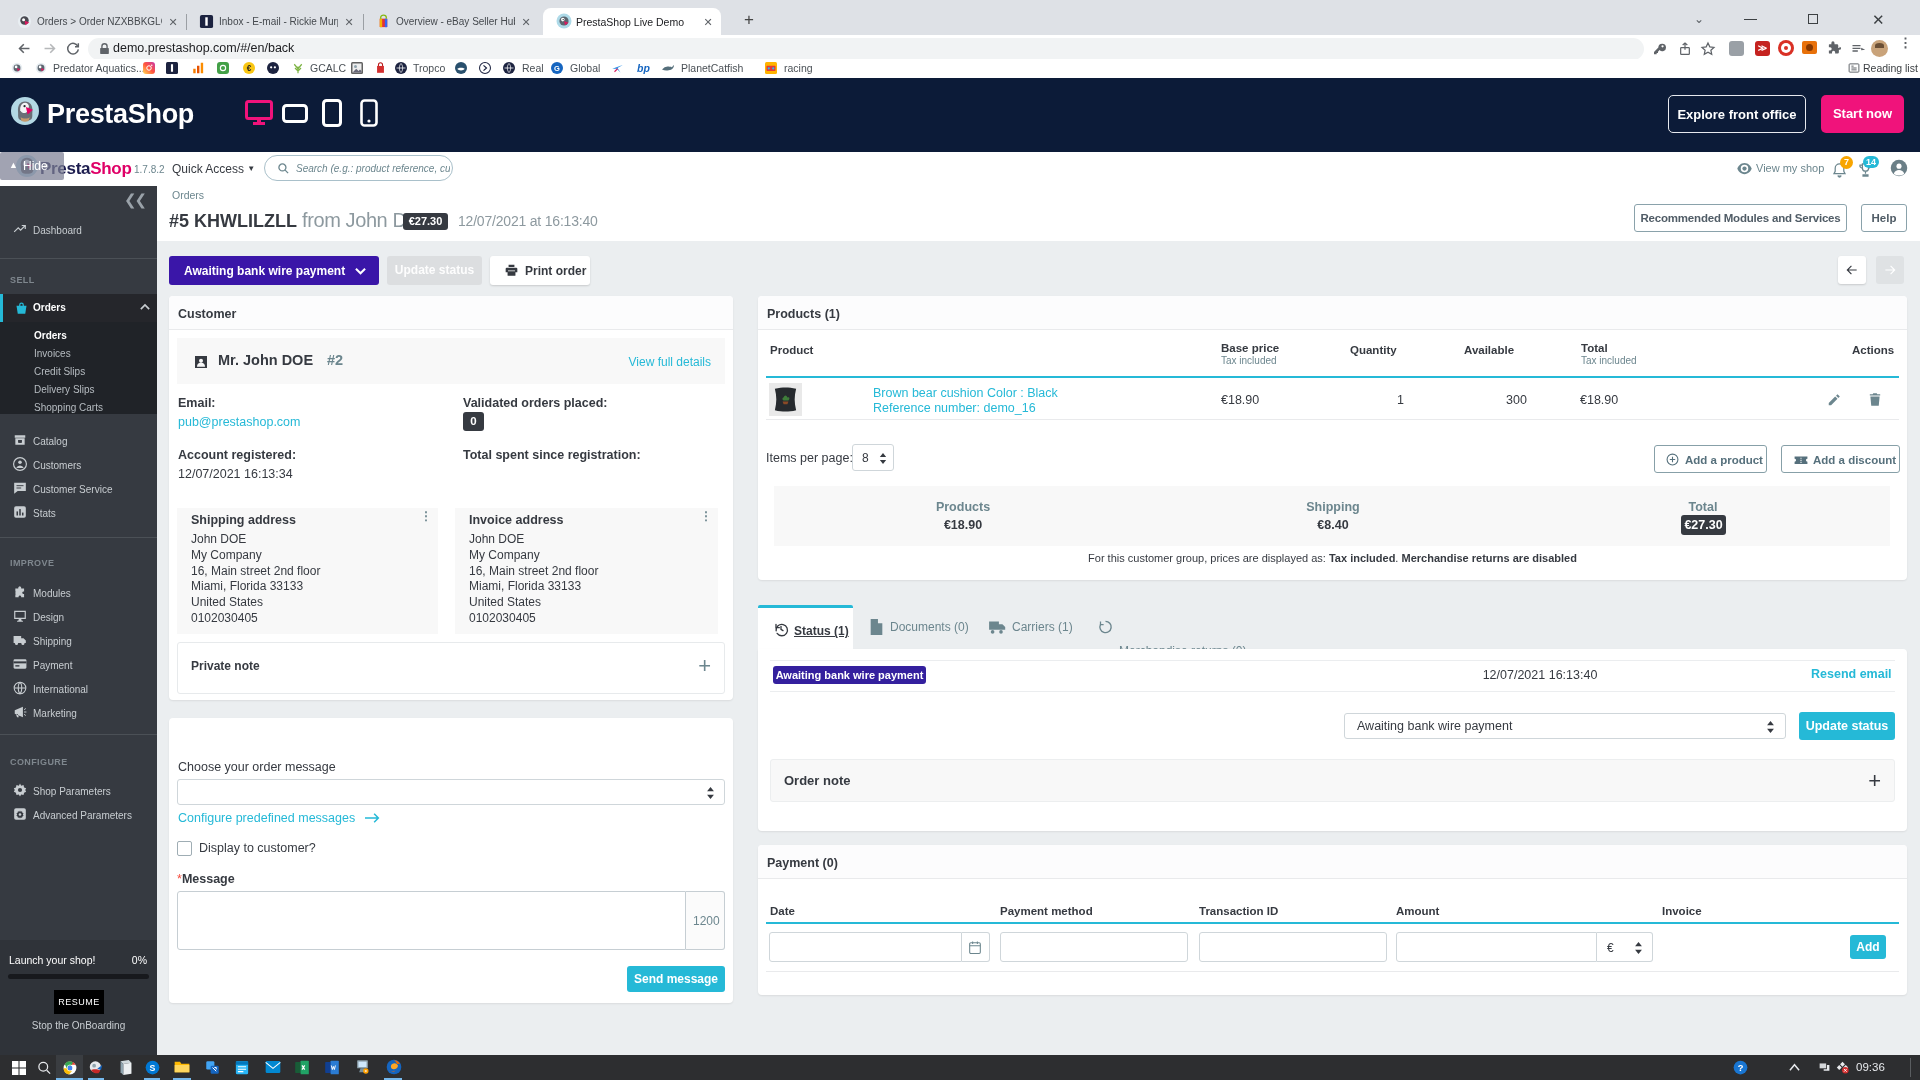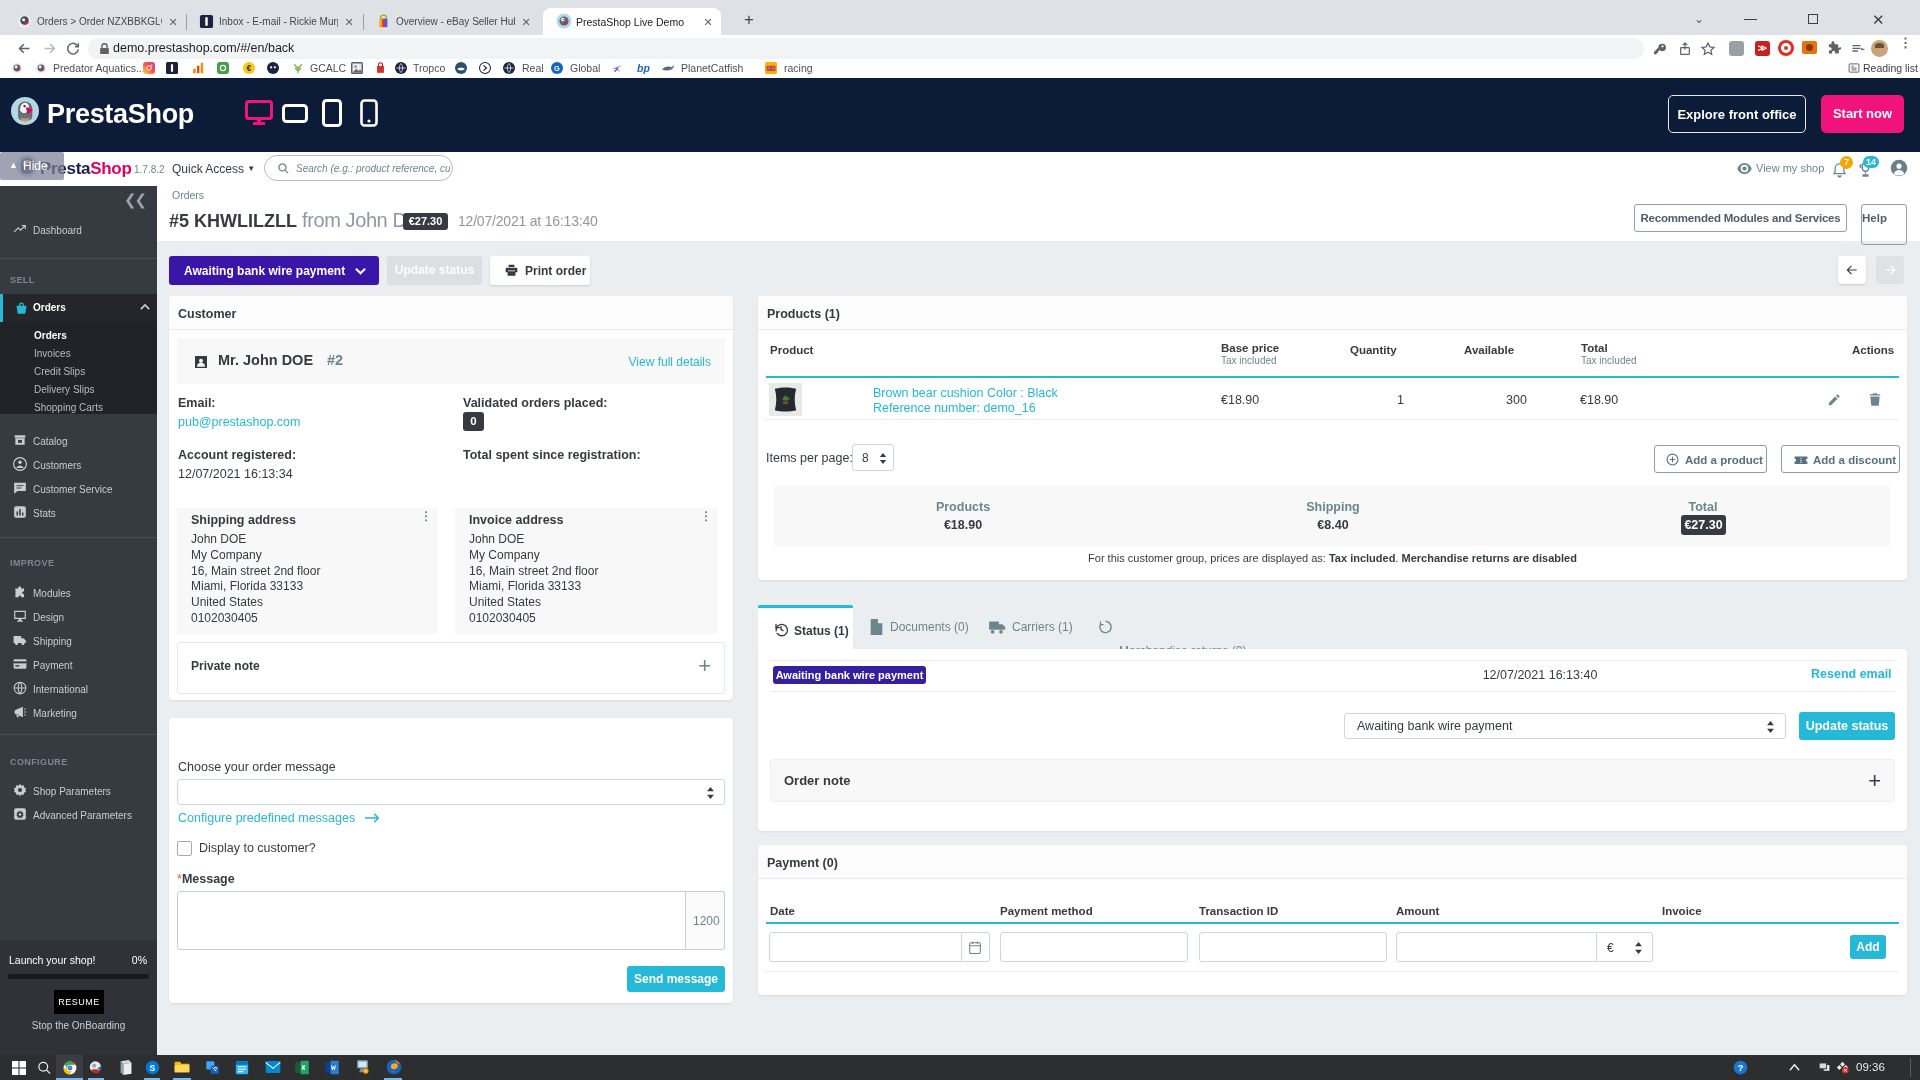--- a/index.html
+++ b/index.html
@@ -439,21 +439,21 @@
     <div style="position:absolute;left:0;top:80px;width:157px;text-align:center;font-size:10px;color:#c8cdd1;">Stop the OnBoarding</div>
   </div>
 </div>
 <div id="main">
   <div id="pagehead">
     <div style="position:absolute;left:15px;top:3px;font-size:10.5px;color:#6c868e;">Orders</div>
     <div style="position:absolute;left:12px;top:23px;font-size:18px;color:#363a41;white-space:nowrap;"><b>#5 KHWLILZLL</b> <span style="color:#8d999f;font-size:20px;letter-spacing:-.4px;">from John DOE</span></div>
     <div style="position:absolute;left:246px;top:27px;width:45px;height:17px;background:#363a41;border-radius:3px;color:#fff;font-size:11px;font-weight:bold;text-align:center;line-height:17px;">€27.30</div>
     <div style="position:absolute;left:301px;top:27px;font-size:14px;letter-spacing:-.2px;color:#8d999f;">12/07/2021 at 16:13:40</div>
     <div style="position:absolute;left:1477px;top:18px;width:213px;height:28px;border:1px solid #8aa2ab;border-radius:3px;color:#505c66;font-size:11.5px;letter-spacing:-.2px;font-weight:bold;text-align:center;line-height:26px;white-space:nowrap;">Recommended Modules and Services</div>
-    <div style="position:absolute;left:1704px;top:18px;width:46px;height:41px;border:1px solid #8aa2ab;border-radius:3px;color:#505c66;font-size:11.5px;font-weight:bold;line-height:26px;">Help</div>
+    <div style="position:absolute;left:1704px;top:18px;width:46px;height:28px;border:1px solid #8aa2ab;border-radius:3px;color:#505c66;font-size:11.5px;font-weight:bold;text-align:center;line-height:26px;">Help</div>
   </div>
   <div style="position:absolute;left:12px;top:70px;width:210px;height:29px;background:#3a16a8;border-radius:3px;">
     <span style="position:absolute;left:15px;top:8px;color:#fff;font-size:12px;font-weight:bold;white-space:nowrap;">Awaiting bank wire payment</span>
     <svg style="position:absolute;right:13px;top:11px;width:11px;height:8px;" viewBox="0 0 12 8" fill="none" stroke="#fff" stroke-width="2.2">
         <path d="M1 1.5 L6 6.5 L11 1.5"></path>
       </svg>
   </div>
   <div style="position:absolute;left:230px;top:70px;width:95px;height:29px;background:#dcdee0;border-radius:3px;color:#fdfdfd;font-size:12px;font-weight:bold;text-align:center;line-height:29px;">Update status</div>
   <div style="position:absolute;left:333px;top:70px;width:100px;height:29px;background:#fff;border-radius:3px;box-shadow:0 1px 2px rgba(0,0,0,.15);">
     <svg style="position:absolute;left:14px;top:7px;width:15px;height:14px;" viewBox="0 0 24 24" fill="#363a41">
@@ -592,21 +592,21 @@
     </div>
     <div style="position:absolute;left:0;top:256px;width:1149px;text-align:center;font-size:11px;color:#363a41;">For this customer group, prices are displayed as: <b>Tax included</b>. <b>Merchandise returns are disabled</b></div>
   </div>
 
   <div style="position:absolute;left:601px;top:419px;width:95px;height:44px;background:#fff;border-top:3px solid #25b9d7;border-radius:2px 2px 0 0;">
     <svg style="position:absolute;left:15px;top:13px;width:16px;height:16px;" viewBox="0 0 24 24" fill="none" stroke="#363a41" stroke-width="2">
         <path d="M4.5 5 V10 h5" stroke-linecap="round"></path>
         <path d="M4.5 10 a8.5 8.5 0 1 1 -1 4" stroke-linecap="round" transform="rotate(-35 12 12)"></path>
         <path d="M12 8 v4.5 l3 2" stroke-linecap="round"></path>
       </svg>
-    <span style="position:absolute;left:36px;top:16px;font-size:12px;font-weight:bold;color:#363a41;white-space:nowrap;">Status (1)</span>
+    <span style="position:absolute;left:36px;top:16px;font-size:12px;font-weight:bold;color:#363a41;white-space:nowrap;text-decoration:underline;">Status (1)</span>
   </div>
   <div style="position:absolute;left:702px;top:419px;width:1048px;height:44px;color:#6c868e;font-size:12px;">
     <svg style="position:absolute;left:10px;top:14px;width:15px;height:16px;" viewBox="0 0 20 22" fill="#6c868e">
         <path d="M2 0 h10 l6 6 v16 H2 z M12 0 v6 h6" fill-rule="evenodd"></path>
       </svg>
     <span style="position:absolute;left:31px;top:15px;">Documents (0)</span>
     <svg style="position:absolute;left:130px;top:15px;width:17px;height:14px;" viewBox="0 0 24 20" fill="#6c868e">
         <path d="M0 2 h14 v12 H0 z M14 6 h5 l4 4 v4 h-9 z"></path>
         <circle cx="5" cy="17" r="2.6"></circle>
         <circle cx="17" cy="17" r="2.6"></circle>

